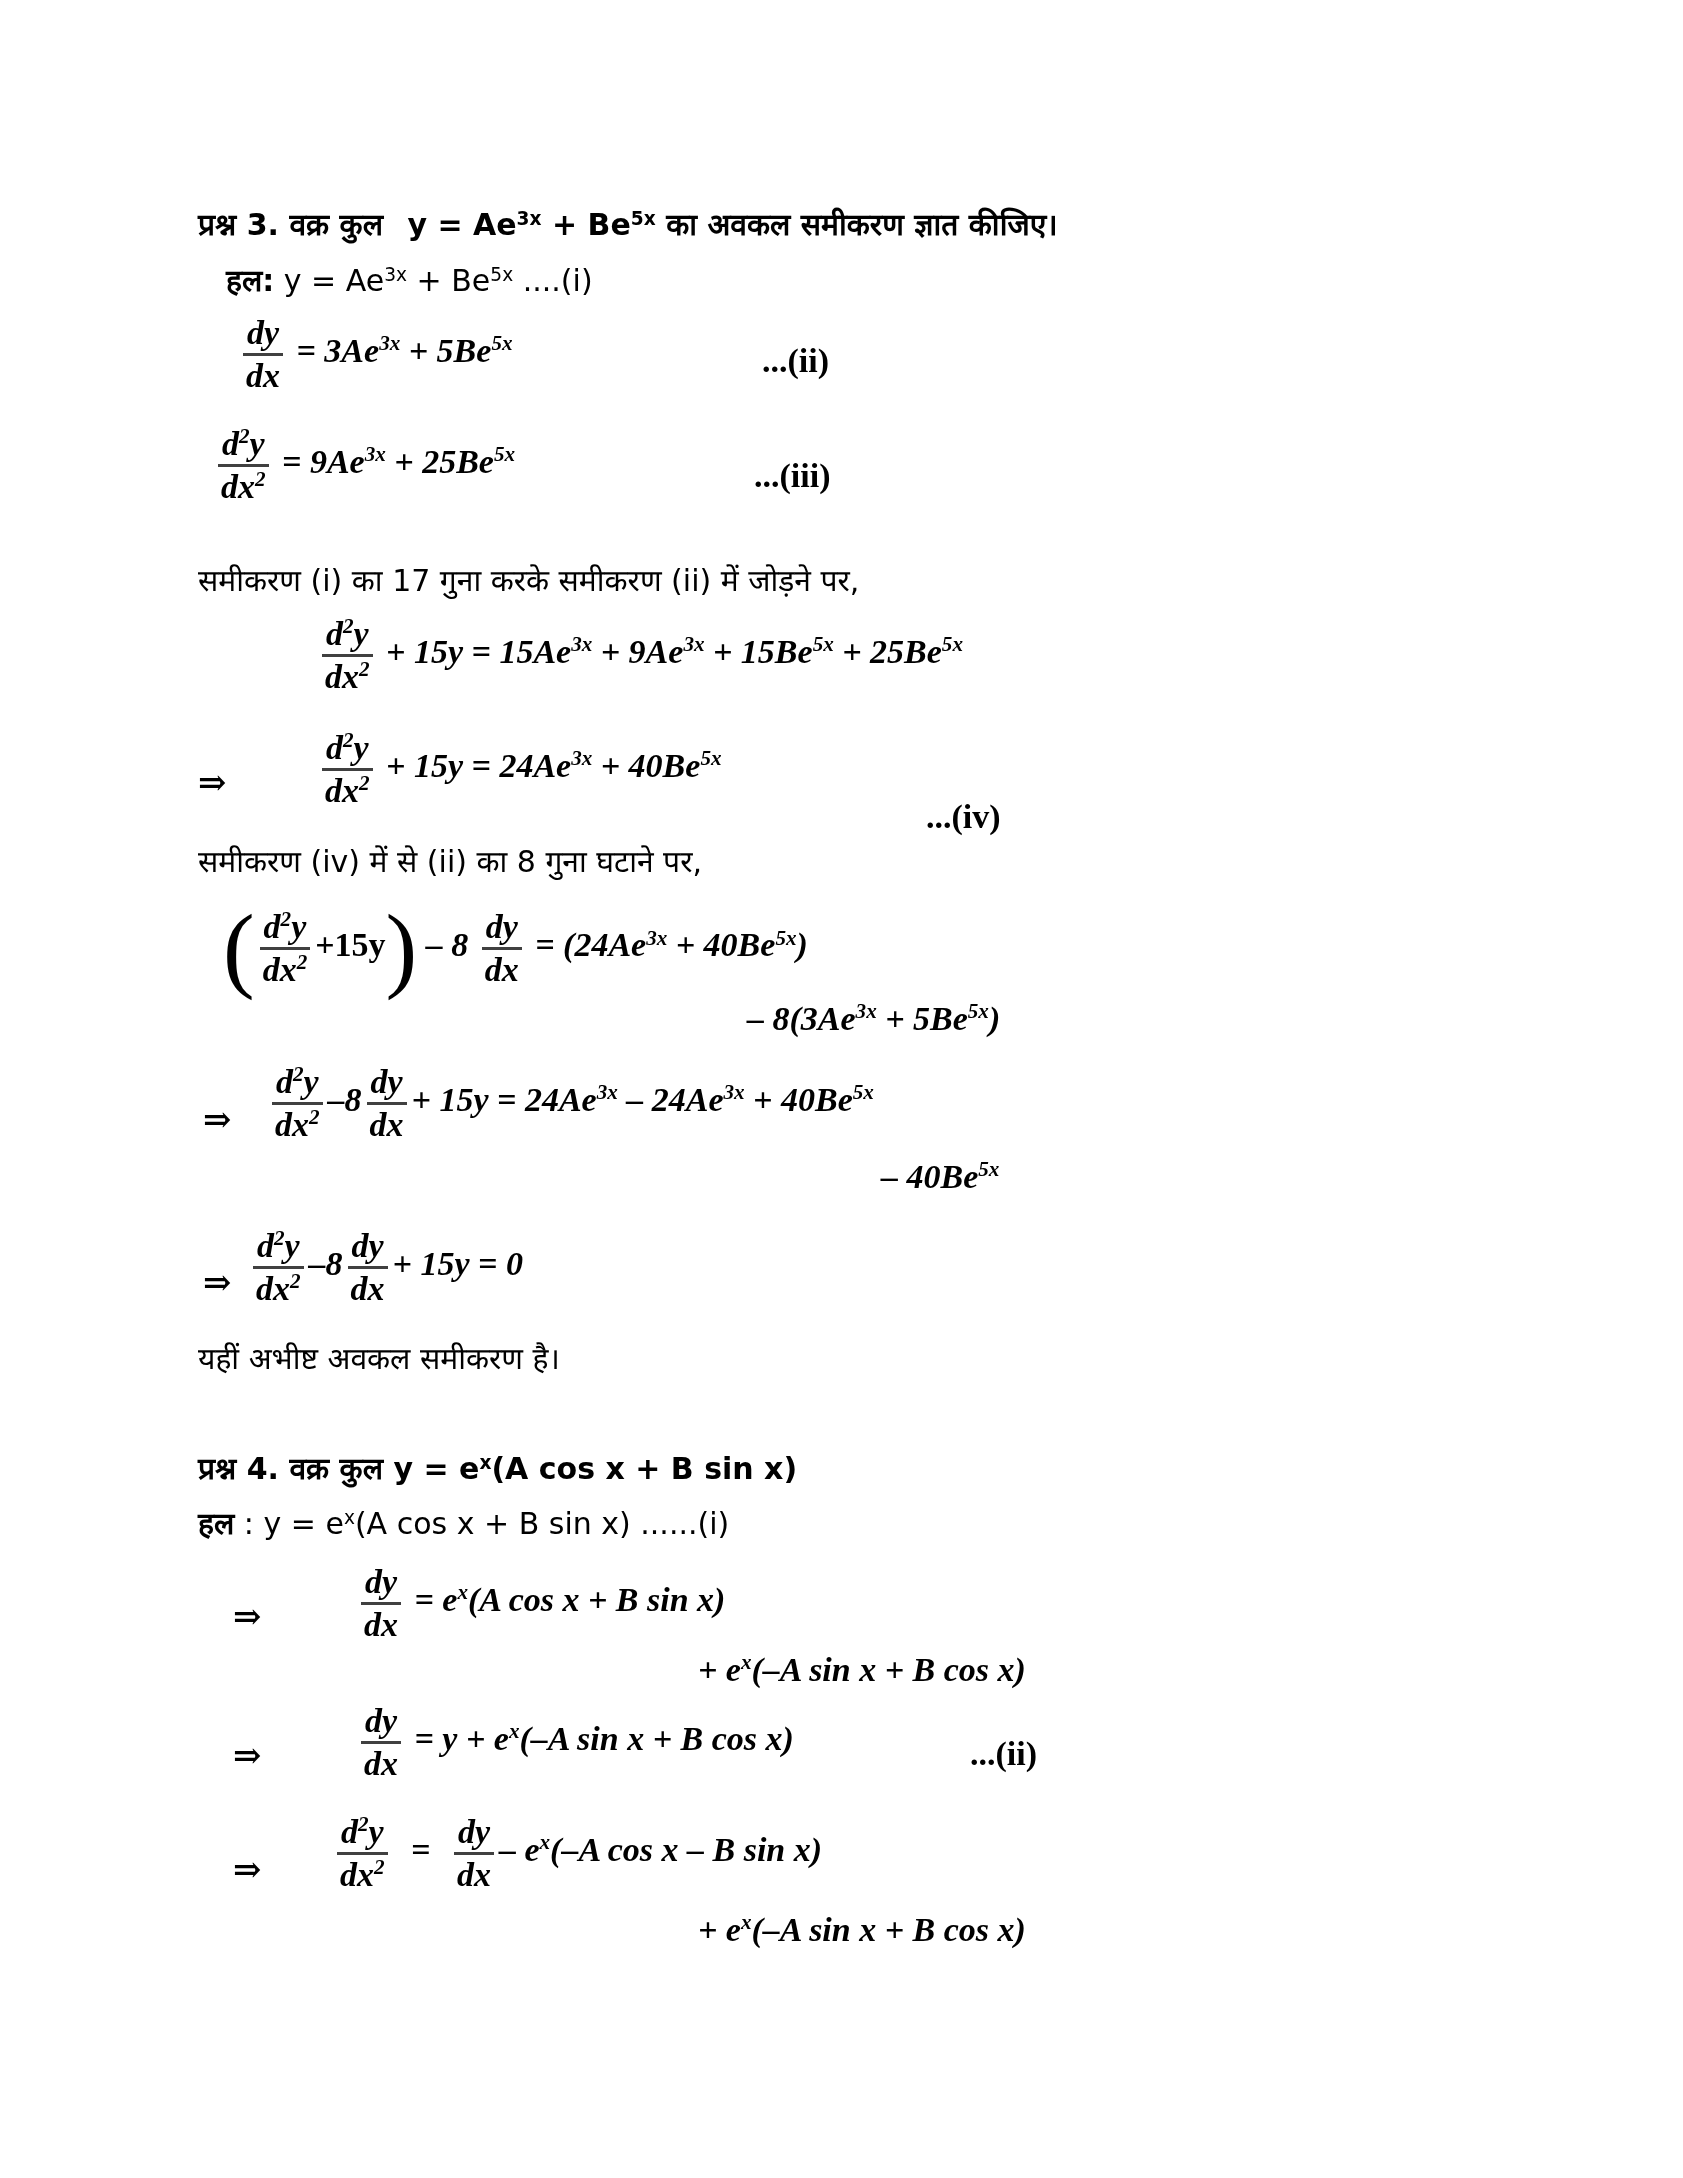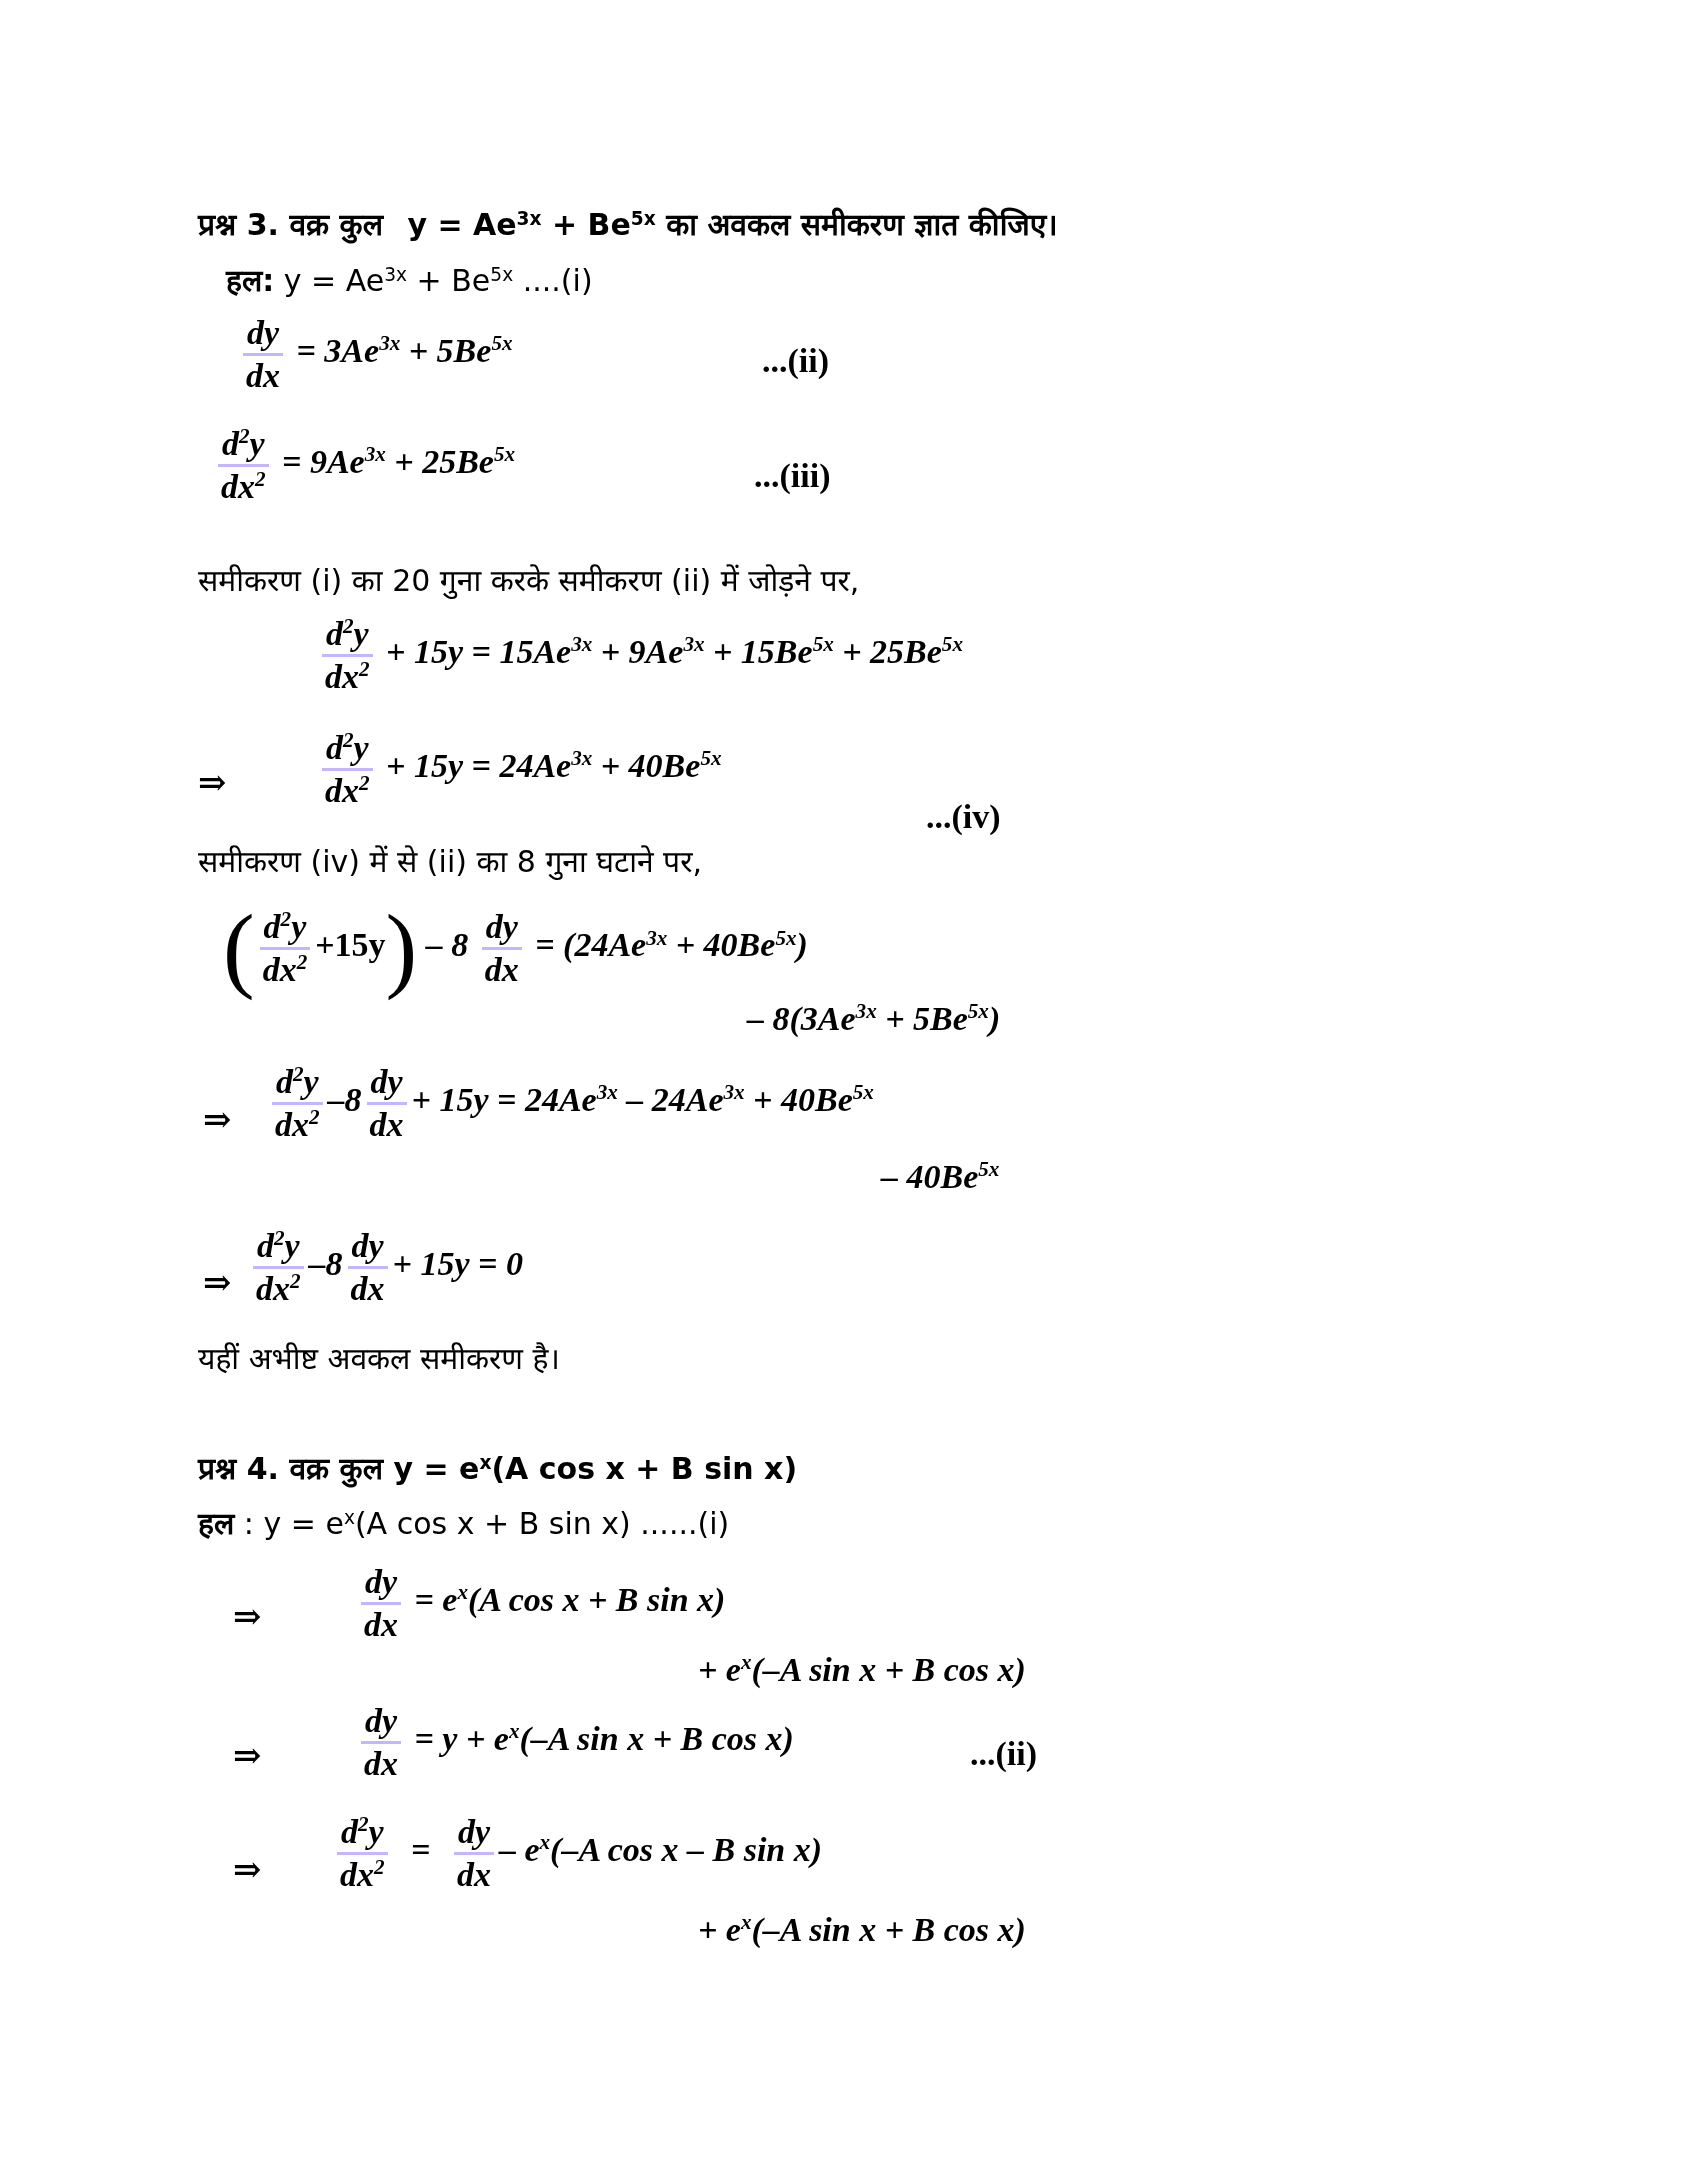--- a/index.html
+++ b/index.html
@@ -3,21 +3,21 @@
 <meta charset="utf-8">
 <style>
   html,body{margin:0;padding:0;background:#ffffff;}
   body{width:1683px;height:2178px;position:relative;overflow:hidden;color:#000;}
   .abs{position:absolute;white-space:nowrap;}
   .hi{font-family:"DejaVu Sans","Liberation Sans",sans-serif;font-size:30px;}
   .hb{font-weight:bold;}
   .m{font-family:"Liberation Serif","DejaVu Serif",serif;font-style:italic;font-weight:bold;font-size:34px;}
   .mr{font-style:normal;}
   .frac{display:inline-flex;flex-direction:column;align-items:center;vertical-align:middle;margin:0 4px;}
-  .frac .n{border-bottom:3px solid #c4b5fd;padding:0 4px 2px 4px;line-height:1.05;font-style:italic;}
+  .frac .n{border-bottom:3px solid #404040;padding:0 4px 2px 4px;line-height:1.05;font-style:italic;}
   .frac .d{padding:2px 4px 0 4px;line-height:1.05;}
   sup{font-size:62%;vertical-align:0.55em;line-height:0;}
   .big-paren{font-size:95px;font-style:normal;font-weight:normal;vertical-align:middle;line-height:1;}
 </style>
 </head>
 <body>
 
 <div class="abs hi hb" style="left:198px;top:203px;">
   <span>प्रश्न 3. वक्र कुल</span>
   <span style="margin-left:14px"><span>y = Ae</span><sup>3x</sup><span> + Be</span><sup>5x</sup></span><span> का अवकल समीकरण ज्ञात कीजिए।</span>
@@ -38,21 +38,21 @@
 
 <div class="abs m" style="left:213px;top:426px;">
   <span class="frac">
       <span class="n"><span>d</span><sup>2</sup><span>y</span></span>
       <span class="d"><span>dx</span><sup>2</sup></span>
     </span>
   <span>= 9Ae</span><sup>3x</sup><span> + 25Be</span><sup>5x</sup>
 </div>
 <div class="abs m mr" style="left:754px;top:457px;">...(iii)</div>
 
-<div class="abs hi" style="left:198px;top:559px;">समीकरण (i) का 20 गुना करके समीकरण (ii) में जोड़ने पर,</div>
+<div class="abs hi" style="left:198px;top:559px;">समीकरण (i) का 17 गुना करके समीकरण (ii) में जोड़ने पर,</div>
 
 <div class="abs m" style="left:317px;top:616px;">
   <span class="frac">
       <span class="n"><span>d</span><sup>2</sup><span>y</span></span>
       <span class="d"><span>dx</span><sup>2</sup></span>
     </span>
   <span>+ 15y = 15Ae</span><sup>3x</sup><span> + 9Ae</span><sup>3x</sup><span> + 15Be</span><sup>5x</sup><span> + 25Be</span><sup>5x</sup>
 </div>
 
 <div class="abs m mr" style="left:198px;top:762px;">⇒</div>

